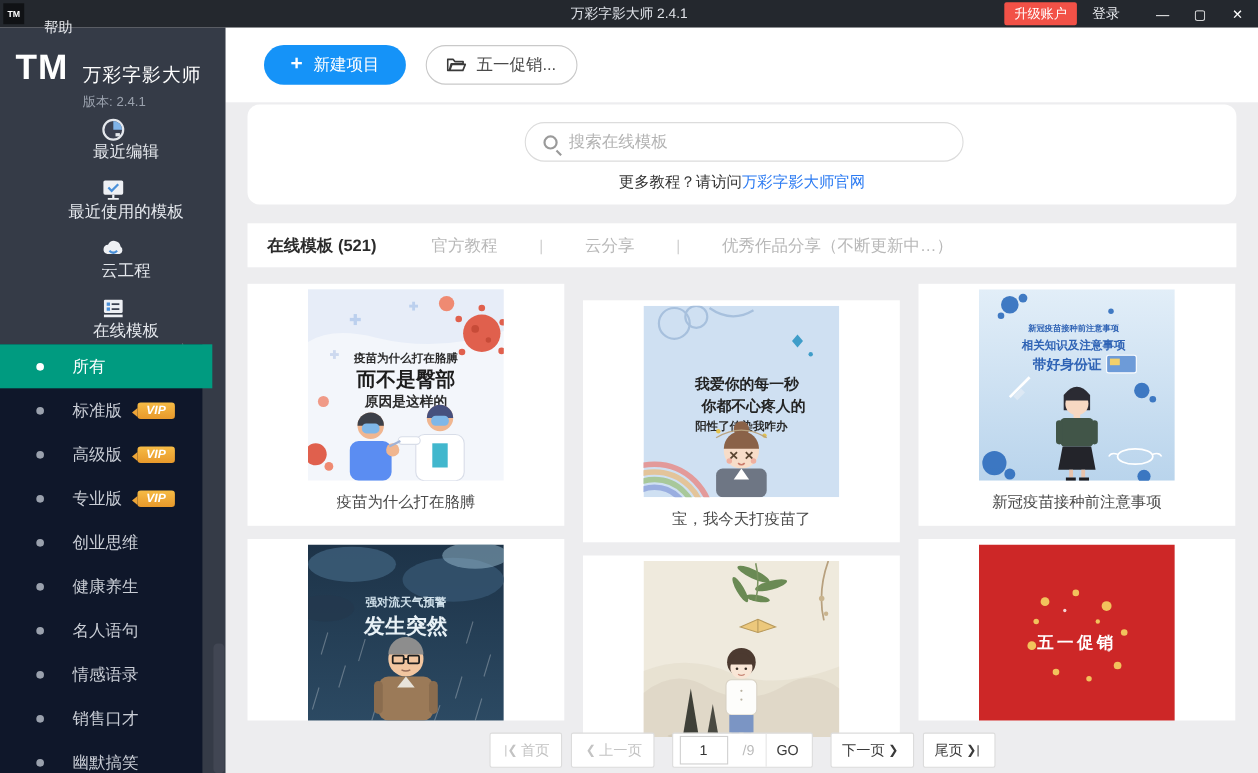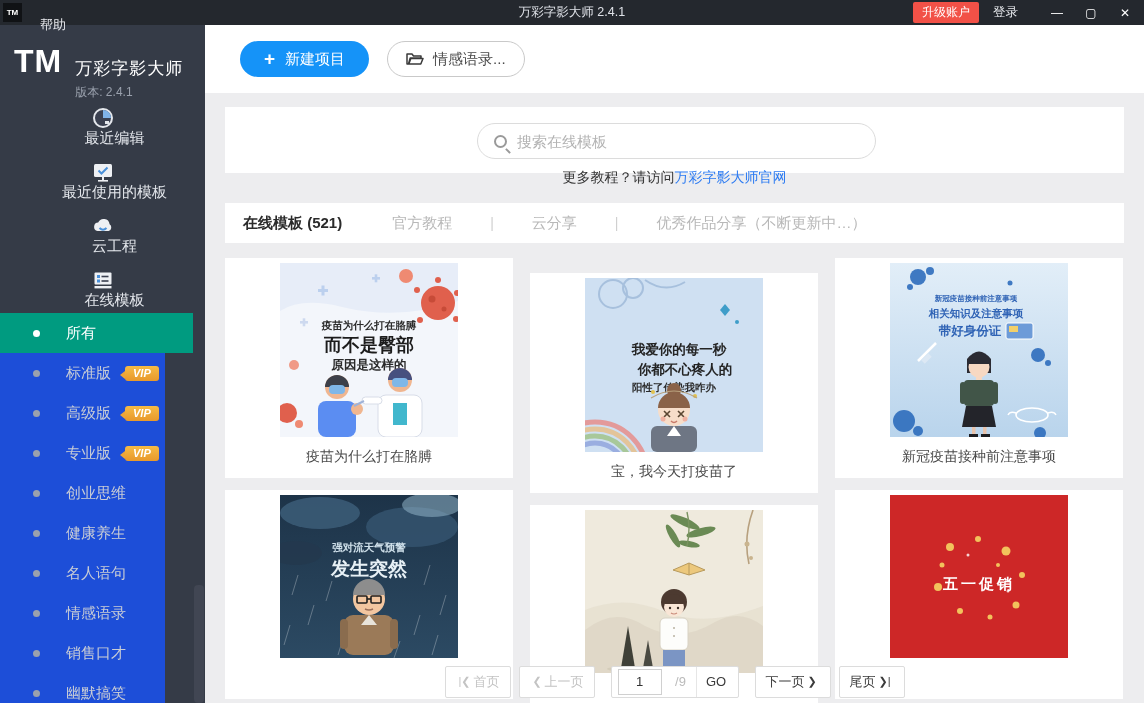--- a/index.html
+++ b/index.html
@@ -26,21 +26,21 @@
   .side-logo { font-size:32px; font-weight:bold; color:#fff; letter-spacing:1px; }
   .side-titles { margin-left:13px;margin-top:36px; }
   .side-appname { color:#fff; font-size:17px; letter-spacing:1px; }
   .side-version { color:#9aa1ad; font-size:12px; margin-top:4px; }
 
   .nav { margin-top:10px; }
   .nav-item { height:54px; display:flex; align-items:center; padding-left:24px; color:#e4e7ec; font-size:15px; cursor:pointer;flex-direction:column; }
   .nav-icon { width:22px; height:22px; margin-right:24px; flex:0 0 22px; }
   .nav-arrow { margin-left:auto; margin-right:34px; font-size:10px; color:#fff; }
 
-  .submenu { position:absolute; left:0; top:288px; width:165px; height:390px; background:#1d4ed8; }
+  .submenu { position:absolute; left:0; top:288px; width:184px; height:390px; background:#0f172a; }
   .sub-item { height:40px; width:193px; display:flex; align-items:center; padding-left:33px; cursor:pointer; }
   .sub-item.selected { background:#009b80; }
   .bullet { width:7px; height:7px; border-radius:50%; background:#9aa1ad; margin-right:26px; flex:0 0 7px; }
   .sub-item.selected .bullet { background:#fff; }
   .sub-label { color:#c9cdd5; font-size:15px; }
   .sub-item.selected .sub-label { color:#fff; }
   .vip-badge { margin-left:14px; position:relative; background:linear-gradient(180deg,#f6bb45,#e8992b);
     color:#fff; font-size:11px; font-weight:bold; font-style:italic; padding:1px 8px 2px 8px; border-radius:3px; }
   .vip-badge::before { content:""; position:absolute; left:-5px; top:5px; border-top:4px solid transparent;
     border-bottom:4px solid transparent; border-right:5px solid #eda437; }
@@ -51,40 +51,40 @@
   .topstrip { position:absolute; left:0; top:0; width:939px; height:68px; background:#fff;
     display:flex; align-items:center; }
   .btn-new { margin-left:35px; height:36px; border-radius:18px; background:#1593f8; color:#fff;
     font-size:15px; display:flex; align-items:center; padding:0 24px; cursor:pointer; }
   .btn-new .plus { font-size:19px; margin-right:10px; font-weight:bold; }
   .btn-open { margin-left:18px; height:36px; border-radius:18px; background:#fff; border:1px solid #c9c9c9;
     color:#4a4a4a; font-size:15px; display:flex; align-items:center; padding:0 18px; cursor:pointer; }
   .btn-open svg { margin-right:9px; }
 
   .panel { position:absolute; background:#fff; }
-  .search-panel { left:20px; top:82px; width:899px; height:66px; }
+  .search-panel { left:20px; top:70px; width:899px; height:91px;border-radius:11px; }
   .search-box { position:absolute; left:252px; top:16px; width:399px; height:36px; border:1px solid #dcdcdc;
     border-radius:18px; background:#fff; display:flex; align-items:center; padding-left:16px; }
   .mag { width:13px; height:13px; border:2px solid #9a9a9a; border-radius:50%; position:relative; margin-right:10px; }
   .mag::after { content:""; position:absolute; width:2px; height:6px; background:#9a9a9a; left:11px; top:11px;
     transform:rotate(-45deg); }
   .search-input { border:none; outline:none; font-size:15px; color:#333; width:320px; font-family:inherit; }
   .search-input::placeholder { color:#b3b3b3; }
   .tip-line { position:absolute; left:0; width:899px; top:62px; text-align:center; font-size:14px; color:#333; }
   .tip-link { color:#2c7bf2; cursor:pointer; }
 
   .tabs-panel { left:20px; top:178px; width:899px; height:40px; display:flex; align-items:center; padding-left:18px;gap:24px; }
   .tab-active { font-size:15px; font-weight:bold; color:#2b2b2b; margin-right:26px; cursor:pointer; }
   .tab { font-size:15px; color:#b8b8b8; cursor:pointer; }
   .tab-sep { font-size:14px; color:#d0d0d0; margin:0 14px; }
 
   .card { position:absolute; width:288px; background:#fff; cursor:pointer; }
   .card .thumb { position:absolute; left:55px; top:5px; }
   .row1 { top:233px; height:220px; }
-  .row2 { top:465px; height:209px; overflow:hidden; }
+  .row2 { top:465px; height:165px; overflow:hidden; }
   .c1 { left:20px; } .c2 { left:325px;margin-top:15px; } .c3 { left:630px; }
   .caption { position:absolute; left:0; bottom:12px; width:288px; text-align:center; font-size:14px; color:#4a4a4a; }
 
   .pagination { position:absolute; left:0; top:640px; width:939px; height:33px; display:flex;
     justify-content:center; align-items:center; }
   .pg-btn { background:#fff; border:1px solid #dcdcdc; height:32px; display:flex; align-items:center;
     justify-content:center; font-size:13px; color:#3a3a3a; cursor:pointer; border-radius:2px; }
   .pg-btn.disabled { color:#c3c3c3; }
   .pg-ico { font-size:11px; margin:0 3px; }
   .pg-first { width:66px; } .pg-prev { width:76px; margin-left:8px; }
@@ -215,21 +215,21 @@
 
   <div class="topstrip">
     <div class="btn-new">
       <span class="plus">+</span>
       <span>新建项目</span>
     </div>
     <div class="btn-open">
       <svg width="18" height="16" viewBox="0 0 18 16">
         <path d="M1 3 h5 l1.5 2 H15 v2 H4.2 L2.5 13 H1 Z M4.8 7.5 H17 L14.8 13 H2.8 Z" fill="none" stroke="#3a3a3a" stroke-width="1.5" stroke-linejoin="round"></path>
       </svg>
-      <span>情感语录...</span>
+      <span>五一促销...</span>
     </div>
   </div>
 
   <div class="panel search-panel">
     <div class="search-box">
       <span class="mag"></span>
       <input class="search-input" type="text" placeholder="搜索在线模板" style="">
     </div>
     <div class="tip-line">
       <span>更多教程？请访问</span><span class="tip-link">万彩字影大师官网</span>

